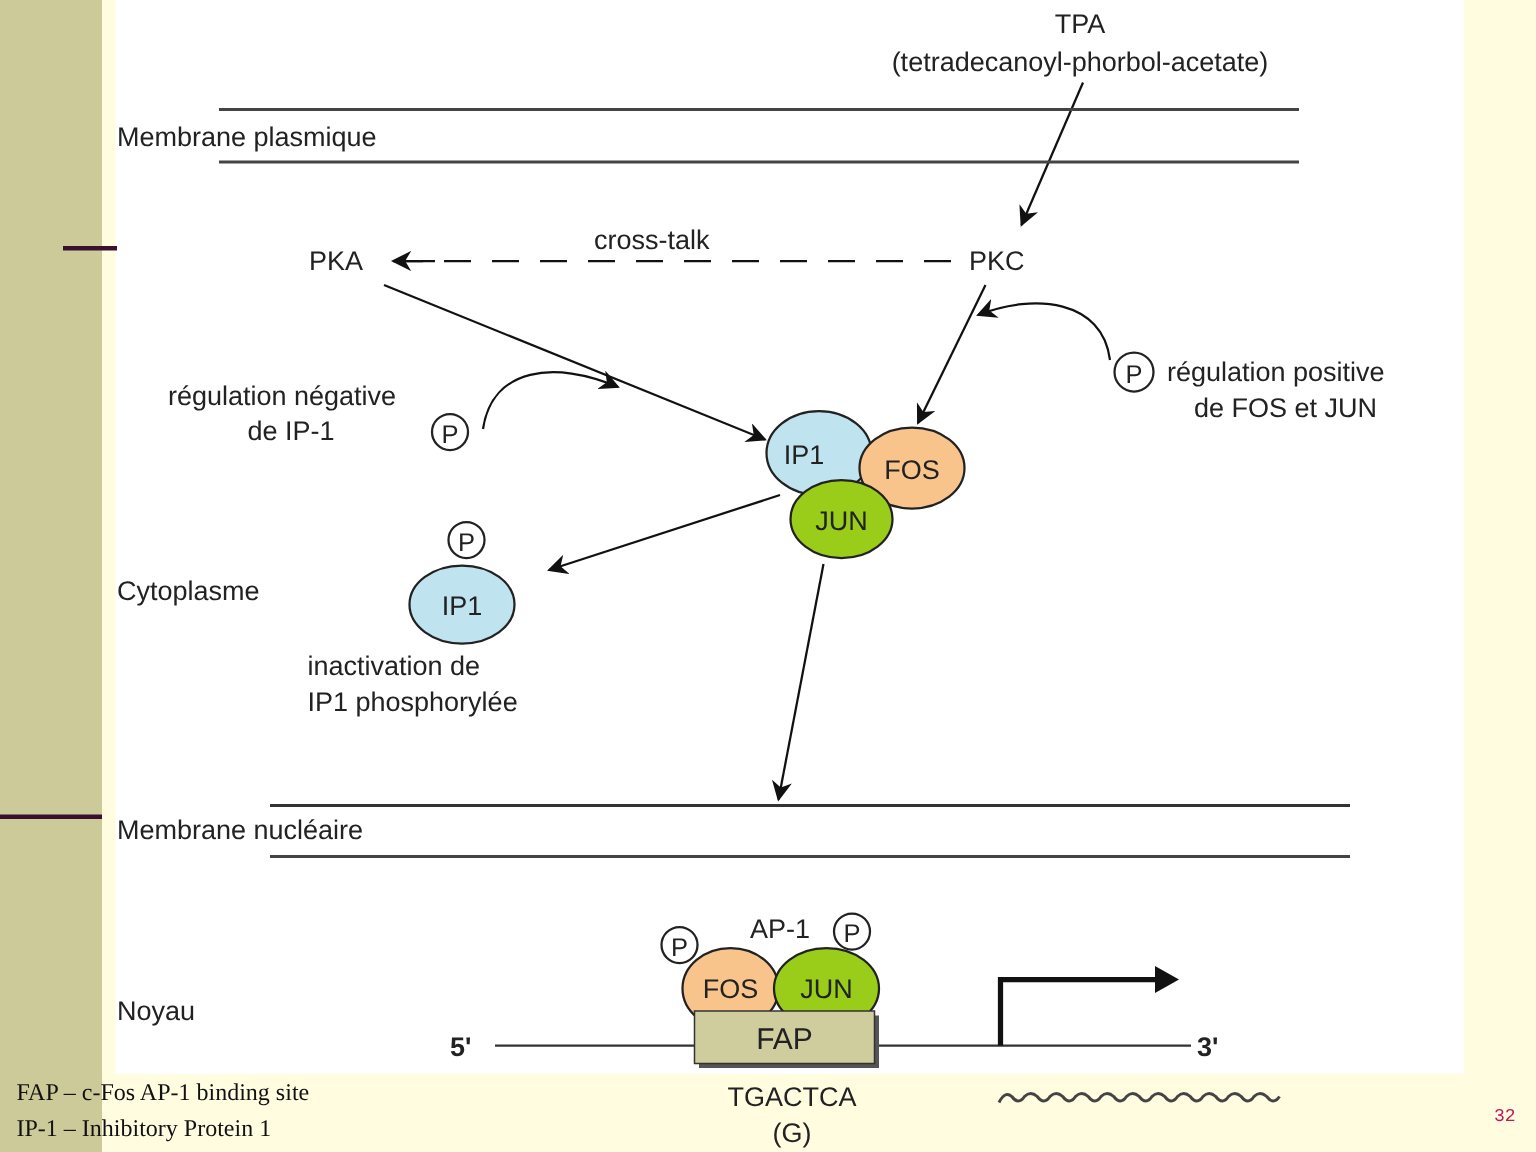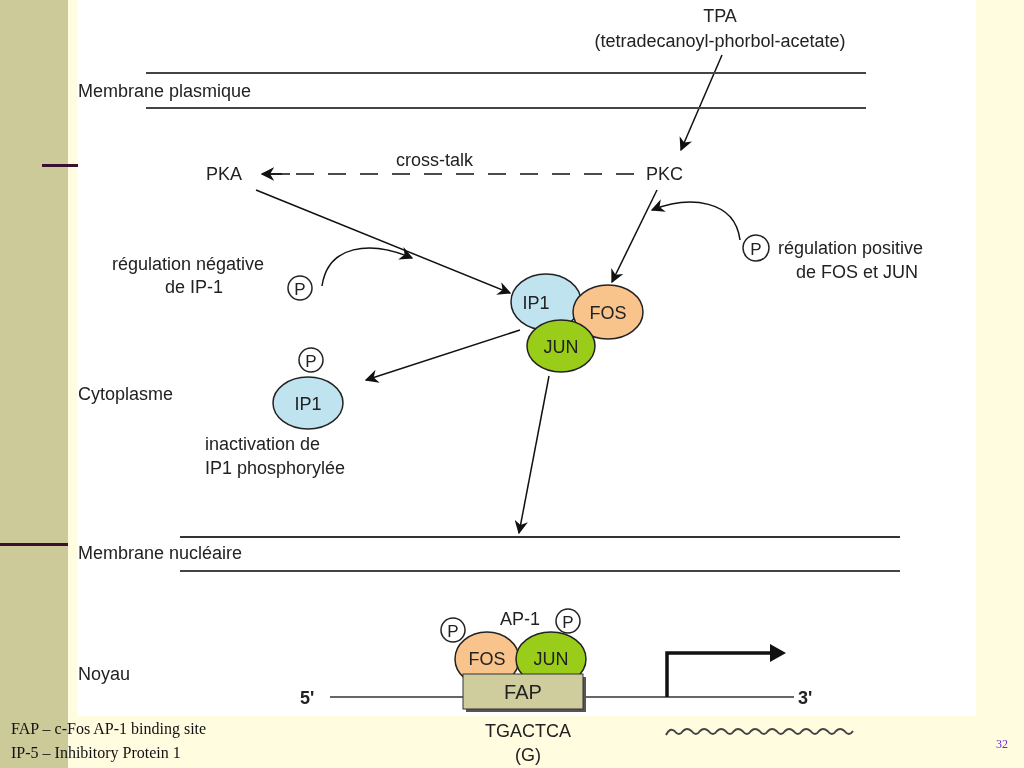--- a/index.html
+++ b/index.html
@@ -11,22 +11,22 @@
   .left-strip { position: absolute; left: 0; top: 0; width: 68px; height: 768px; background: #CDCA9A; }
   .rule { position: absolute; height: 3px; background: #3A1030; }
   .diagram-bg { position: absolute; left: 77px; top: 0; width: 899px; height: 716px; background: #FFFFFF; }
   svg.diagram { position: absolute; left: 0; top: 0; width: 1024px; height: 768px; }
   svg text { font-family: "Liberation Sans", sans-serif; fill: #222; }
   .footnote {
     position: absolute; left: 11px; font-family: Liberation Serif, serif;
     font-size: 16px; color: #111; line-height: 20px;
   }
   .slide-number {
-    position: absolute; left: 996px; top: 737px; font-family: Liberation Serif, serif;
-    font-size: 12px; color: #6d28d9;
+    position: absolute; left: 996px; top: 737px; font-family: Liberation Mono, monospace;
+    font-size: 12px; color: #be185d;
   }
 </style>
 </head>
 <body>
 
 <div class="left-strip"></div>
 <div class="diagram-bg"></div>
 <div class="rule" style="left:42px; top:164px; width:36px;"></div>
 <div class="rule" style="left:0px; top:543px; width:68px;"></div>
 
@@ -126,14 +126,14 @@
   <g>
     <rect x="466" y="677" width="120" height="35" fill="#555"></rect>
     <rect x="463" y="674" width="120" height="35" fill="#CFCC9E" stroke="#333" stroke-width="1"></rect>
     <text x="523" y="699" font-size="20" text-anchor="middle">FAP</text>
   </g>
   <text x="528" y="737" font-size="18" text-anchor="middle">TGACTCA</text>
   <text x="528" y="761" font-size="18" text-anchor="middle">(G)</text>
 </svg>
 
 <div class="footnote" style="top:719px;">FAP – c-Fos AP-1 binding site</div>
-<div class="footnote" style="top:743px;">IP-5 – Inhibitory Protein 1</div>
+<div class="footnote" style="top:743px;">IP-1 – Inhibitory Protein 1</div>
 <div class="slide-number">32</div>
 
 </body></html>

